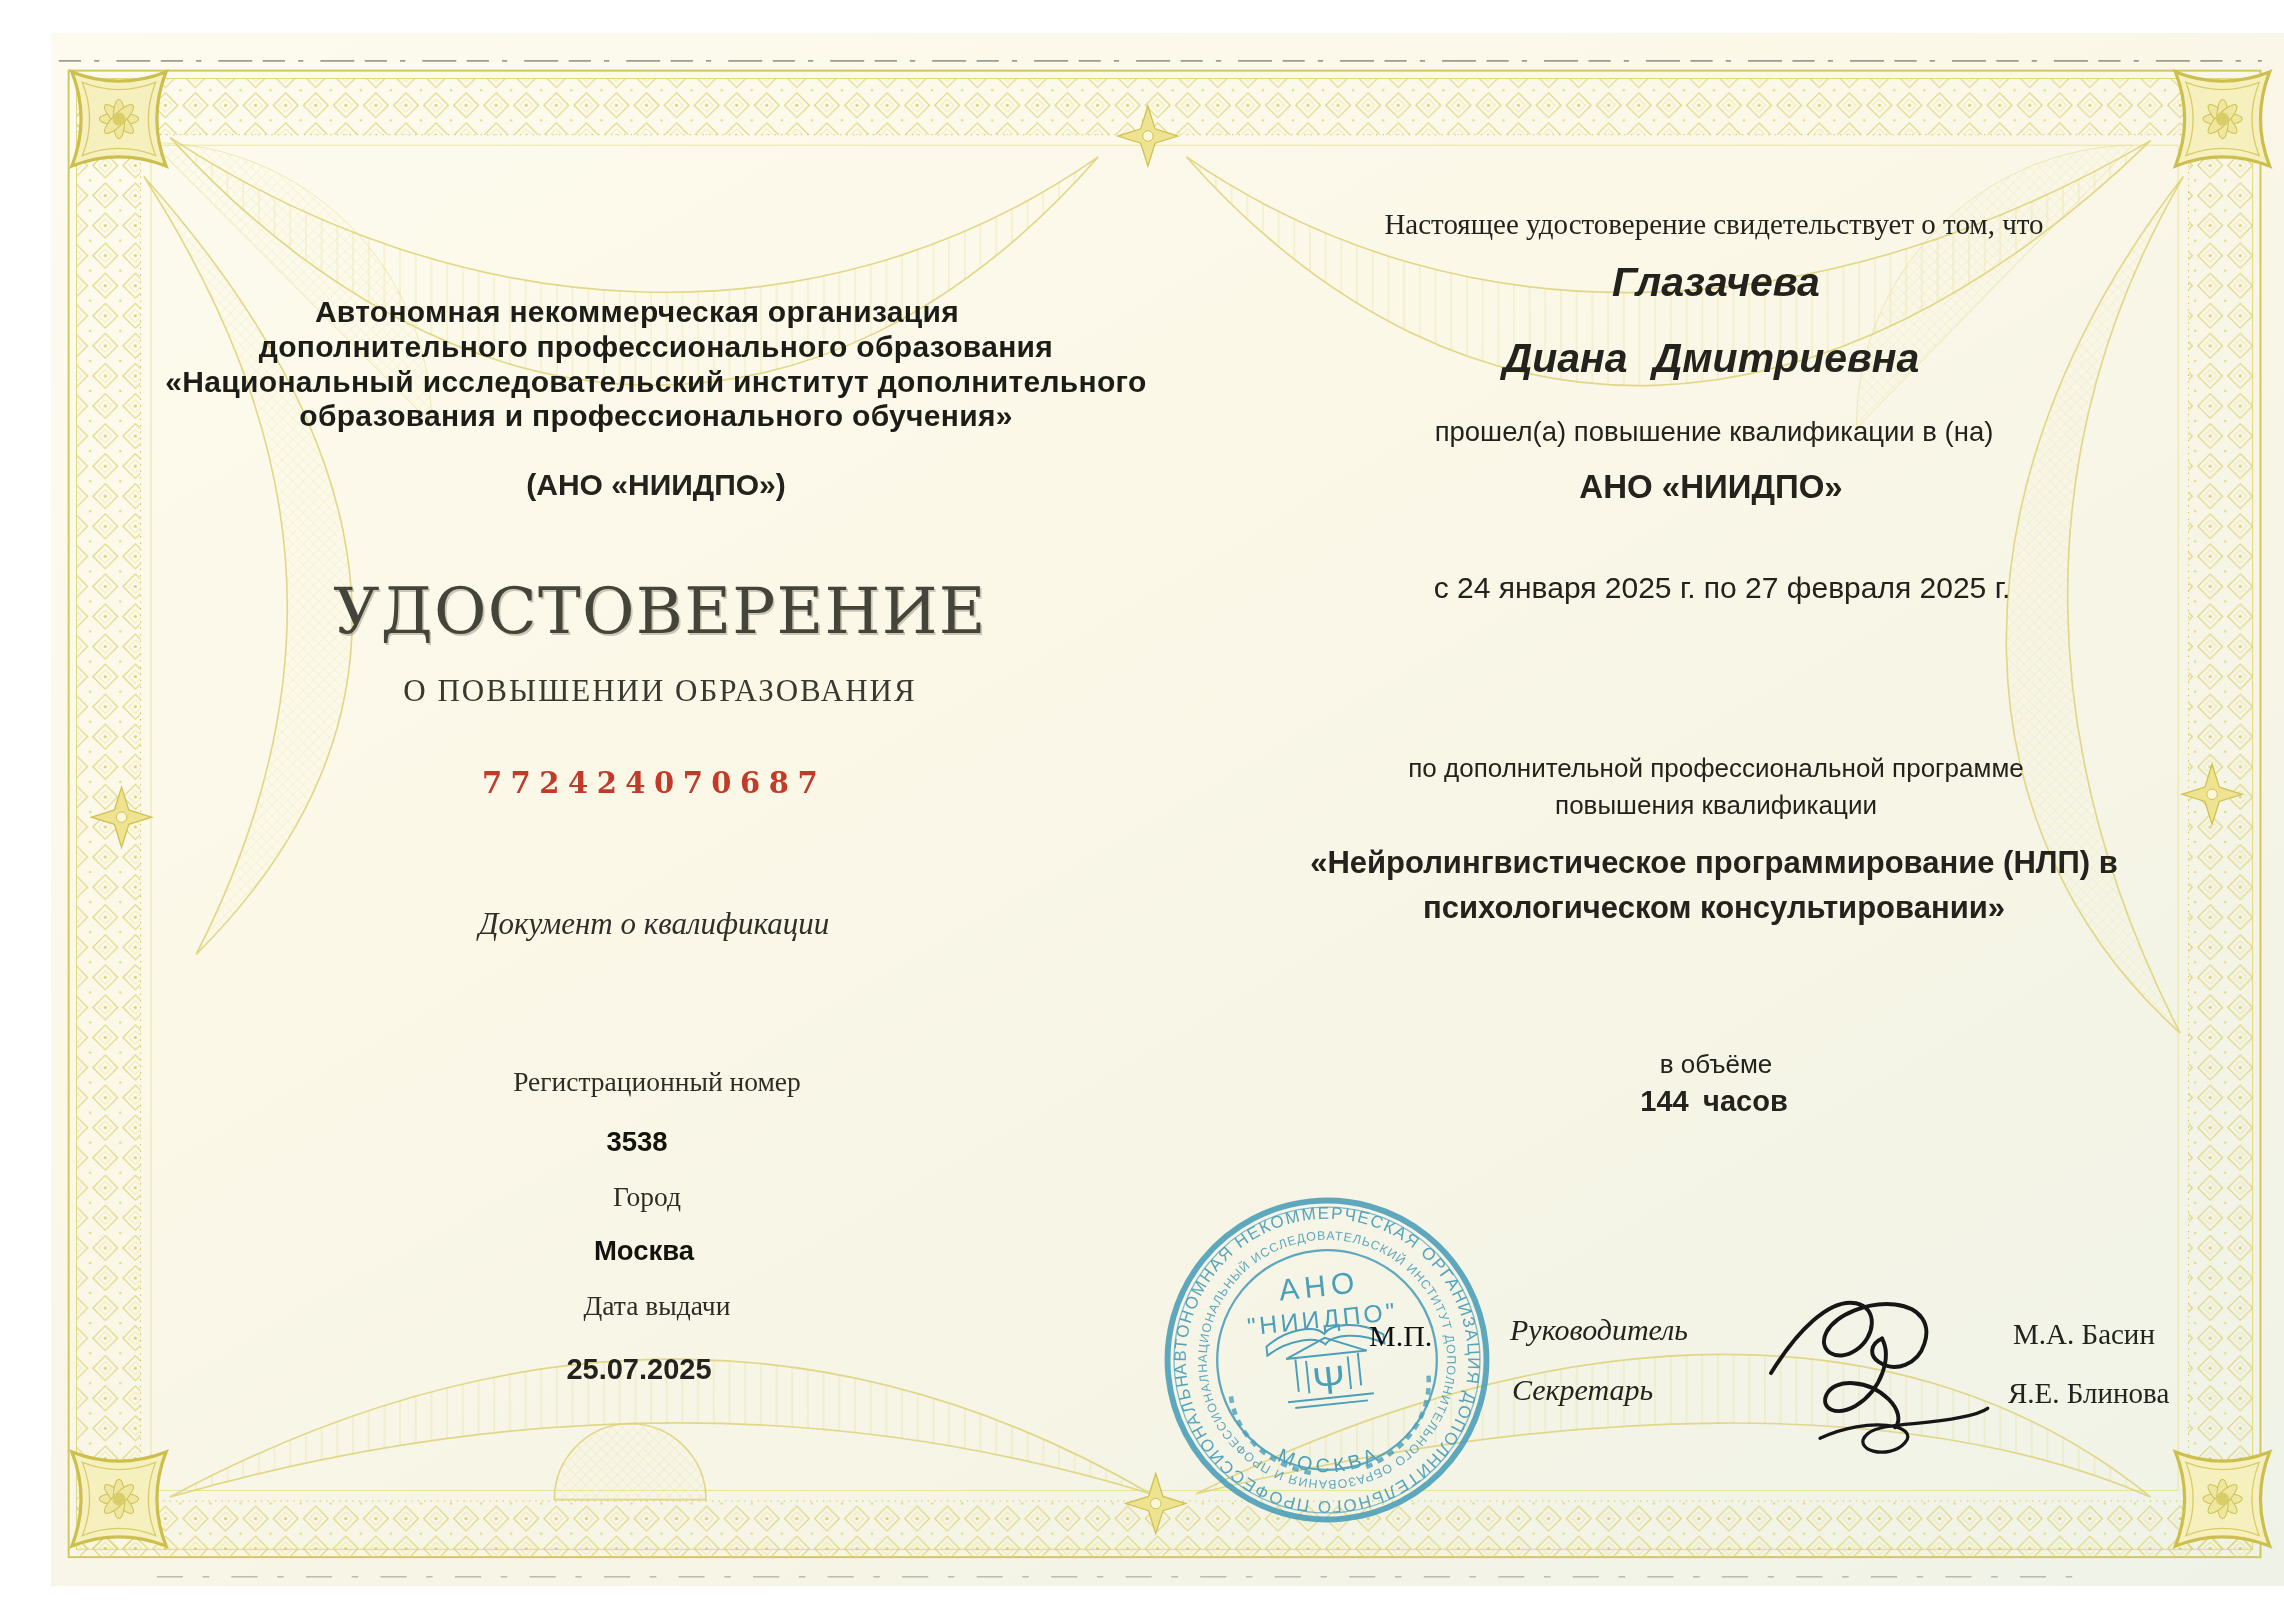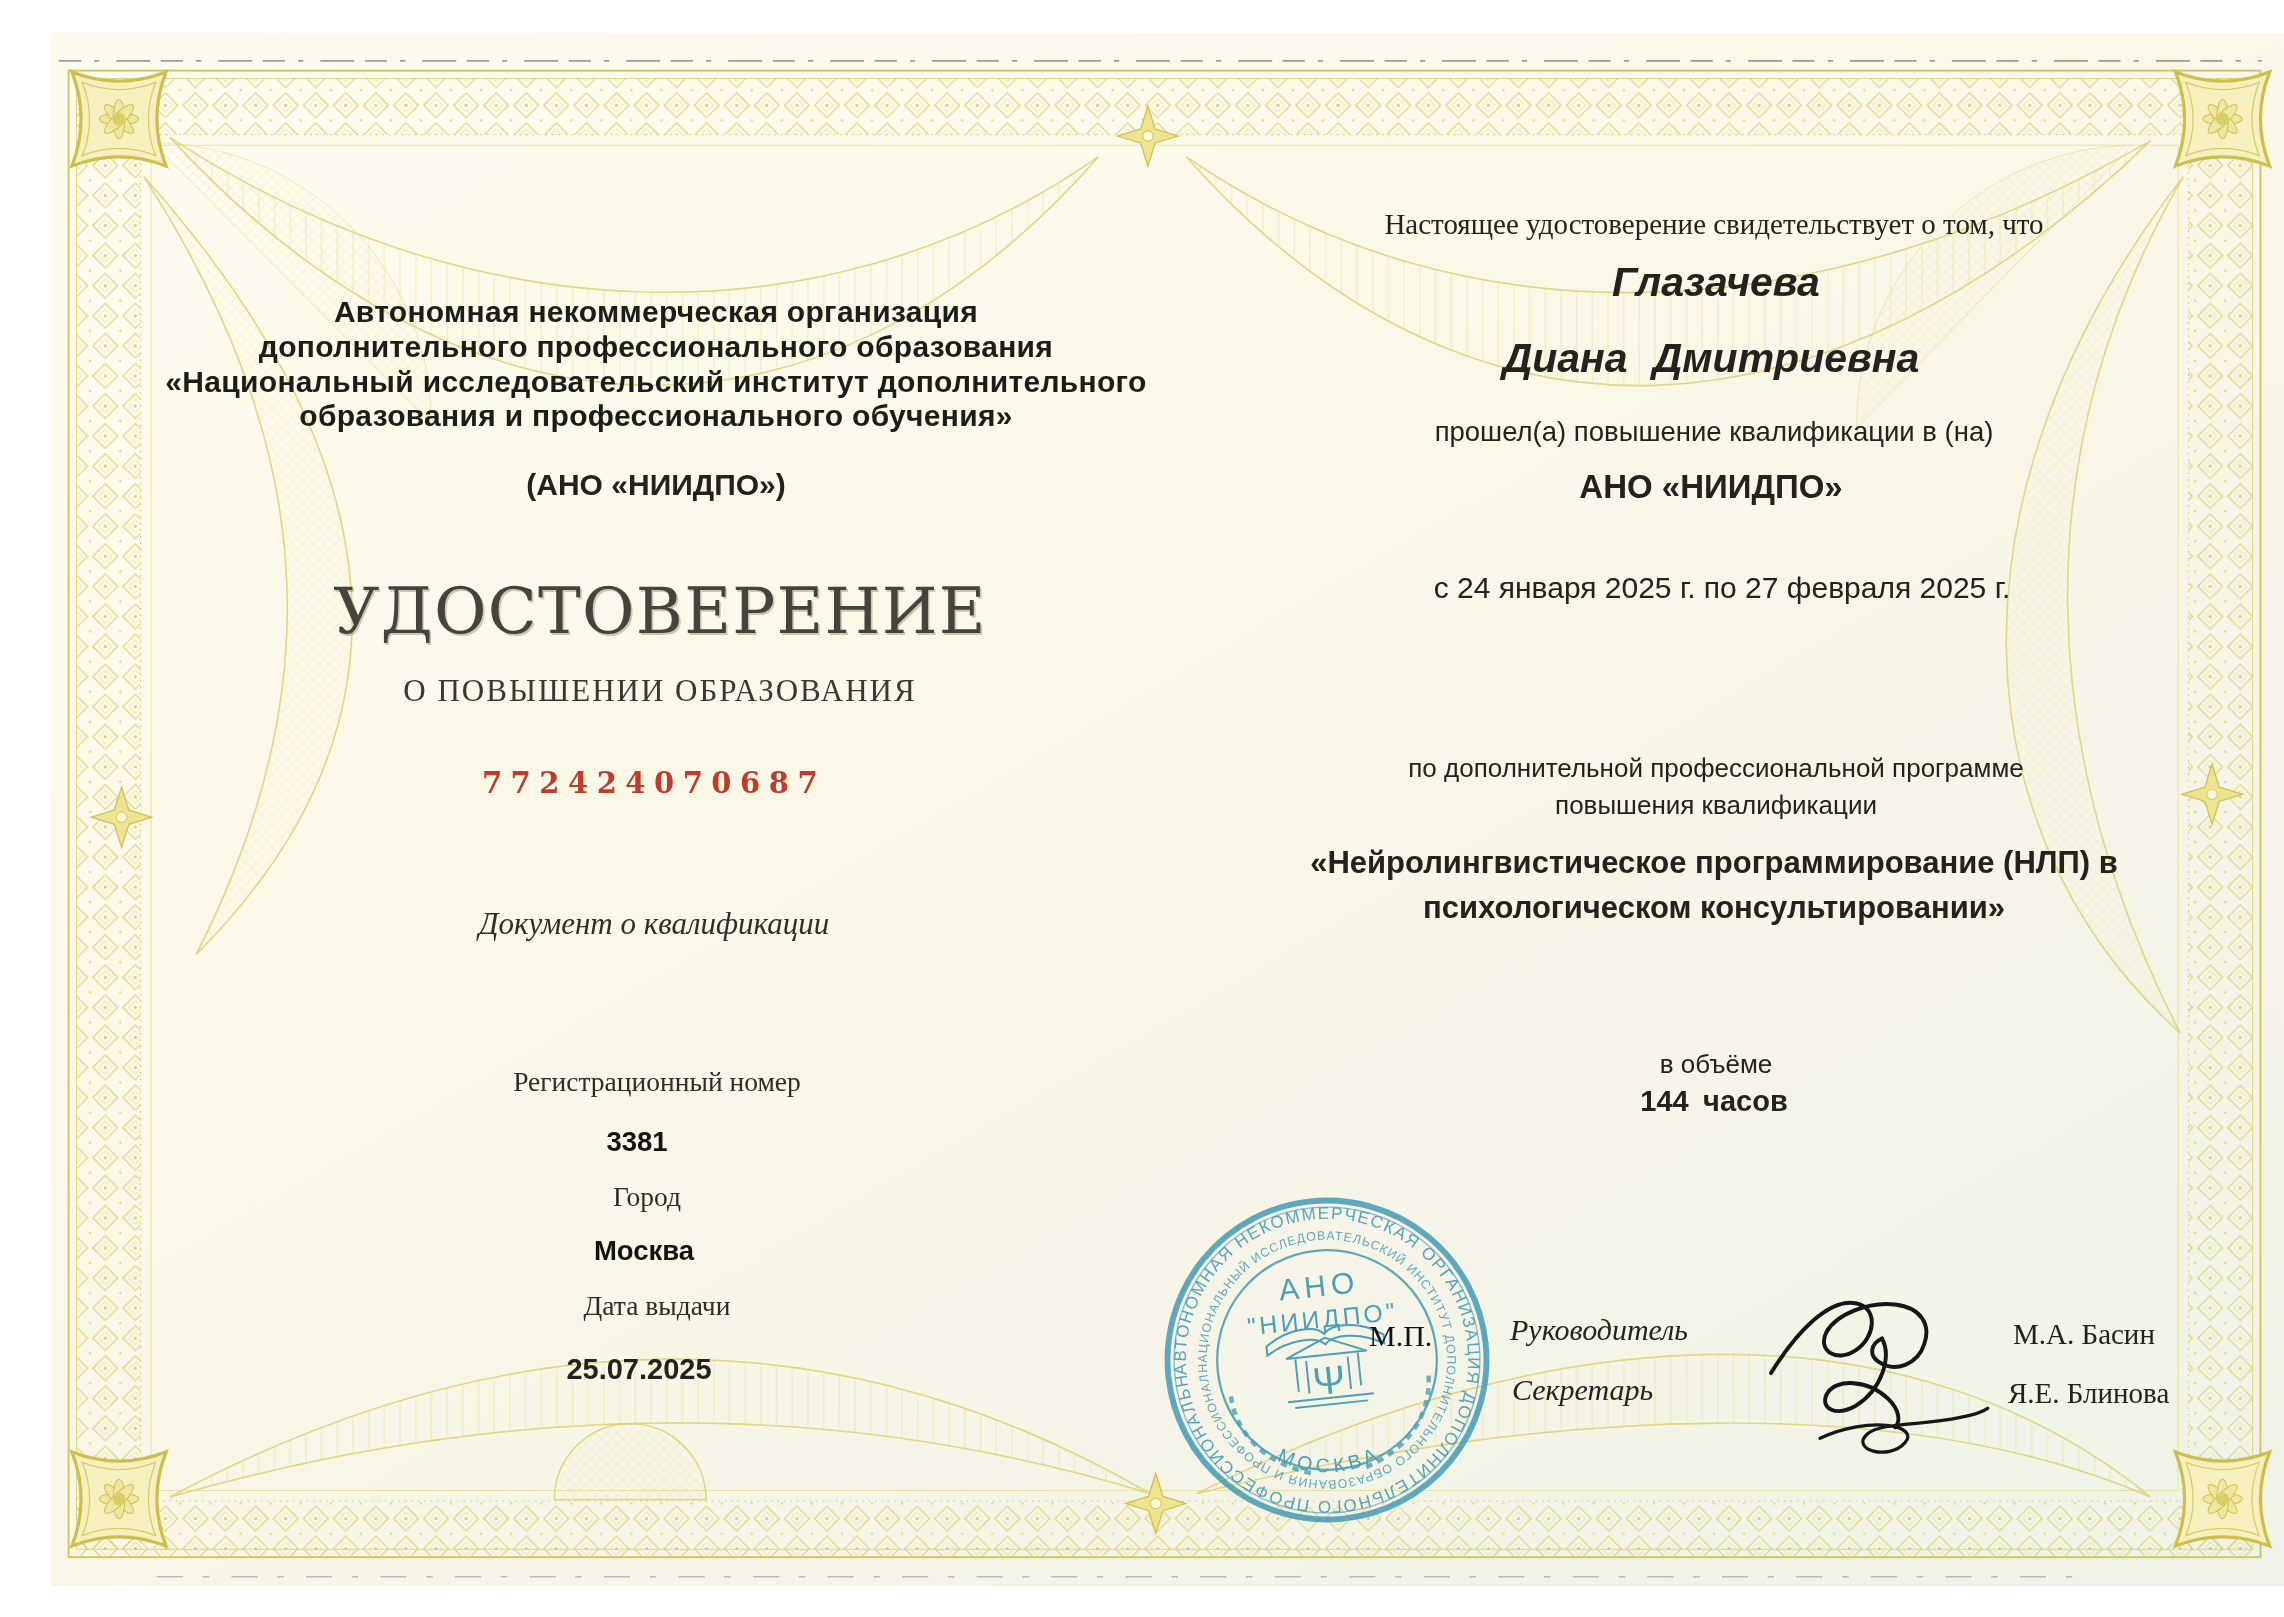--- a/index.html
+++ b/index.html
@@ -110,36 +110,36 @@
   <use href="#medallion" x="3400" y="182"></use>
   <use href="#medallion" x="182" y="2293"></use>
   <use href="#medallion" x="3400" y="2293"></use>
 
   <use href="#starfin" x="1756" y="208"></use>
   <use href="#starfin" x="1768" y="2300"></use>
   <use href="#starfin" x="186" y="1250"></use>
   <use href="#starfin" x="3384" y="1215"></use>
 </svg>
 
-<div class="t ctr sans b orgline" style="left:656px;top:295px;text-align:center;">Автономная некоммерческая организация</div>
+<div class="t ctr sans b orgline" style="left:637px;top:295px;text-align:center;">Автономная некоммерческая организация</div>
 <div class="t ctr sans b orgline" style="left:656px;top:330px;">дополнительного профессионального образования</div>
 <div class="t ctr sans b orgline" style="left:656px;top:365px;">«Национальный исследовательский институт дополнительного</div>
 <div class="t ctr sans b orgline" style="left:656px;top:399px;">образования и профессионального обучения»</div>
 
 <div class="t ctr sans b" style="left:656px;top:468px;font-size:30px;">(АНО «НИИДПО»)</div>
 
 <div class="t ctr title" style="left:660px;top:574px;">УДОСТОВЕРЕНИЕ</div>
 <div class="t ctr serif subtitle" style="left:660px;top:673px;">О ПОВЫШЕНИИ ОБРАЗОВАНИЯ</div>
 
 <div class="t ctr rednum" style="left:654px;top:766px;">772424070687</div>
 
 <div class="t ctr serif i script" style="left:654px;top:906px;">Документ о квалификации</div>
 
 <div class="t ctr serif lbl" style="left:657px;top:1066px;">Регистрационный номер</div>
-<div class="t ctr sans b val" style="left:637px;top:1126px;">3381</div>
+<div class="t ctr sans b val" style="left:637px;top:1126px;">3538</div>
 
 <div class="t ctr serif lbl" style="left:647px;top:1181px;">Город</div>
 <div class="t ctr sans b val" style="left:644px;top:1235px;">Москва</div>
 
 <div class="t ctr serif lbl" style="left:657px;top:1290px;">Дата выдачи</div>
 <div class="t ctr sans b" style="left:639px;top:1353px;font-size:29px;">25.07.2025</div>
 
 <div class="t ctr serif" style="left:1714px;top:208px;font-size:29px;">Настоящее удостоверение свидетельствует о том, что</div>
 
 <div class="t ctr sans b i" style="left:1716px;top:259px;font-size:41px;">Глазачева</div>

